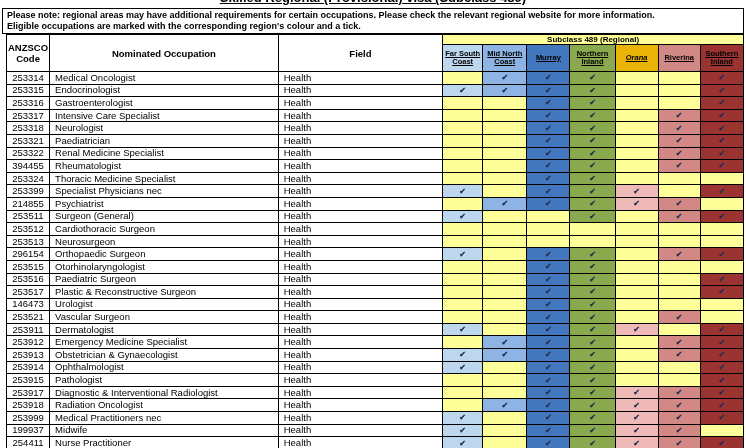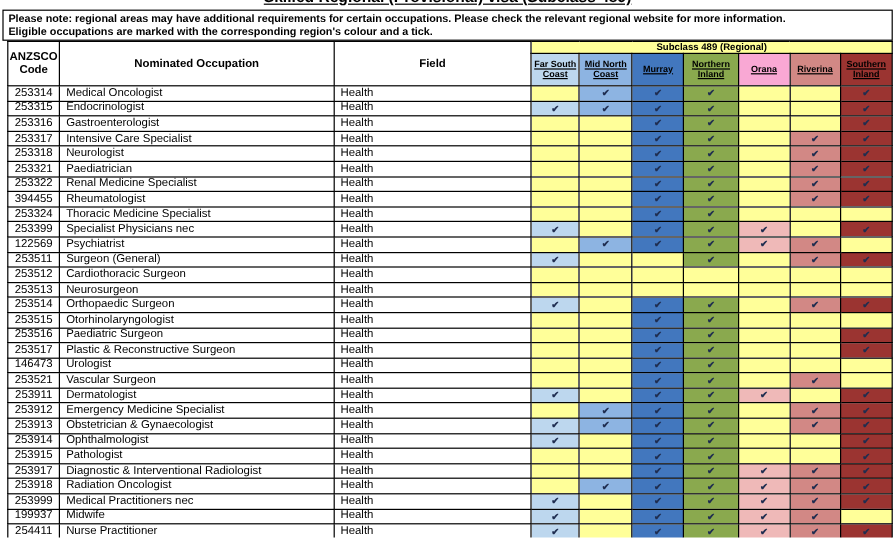--- a/index.html
+++ b/index.html
@@ -73,21 +73,21 @@
         <th rowspan="2" class="main-th">ANZSCO Code</th>
         <th rowspan="2" class="main-th">Nominated Occupation</th>
         <th rowspan="2" class="main-th">Field</th>
         <th colspan="7" class="group-th" id="group-th" style="background: rgb(255, 255, 153);">Subclass 489 (Regional)</th>
       </tr>
       <tr id="region-header-row">
           <th class="region-th" style="background: rgb(189, 215, 238);">Far South Coast</th>
           <th class="region-th" style="background: rgb(141, 180, 226);">Mid North Coast</th>
           <th class="region-th" style="background: rgb(66, 119, 190);">Murray</th>
           <th class="region-th" style="background: rgb(138, 169, 78);">Northern Inland</th>
-          <th class="region-th" style="background: #f9a8d4;">Orana</th>
+          <th class="region-th" style="background: #eab308; font-style: italic;">Orana</th>
           <th class="region-th" style="background: rgb(210, 136, 133);">Riverina</th>
           <th class="region-th" style="background: rgb(155, 52, 49);">Southern Inland</th>
         </tr>
     </thead>
     <tbody id="table-body">
         <tr class="data-row">
           <td class="code-cell">253314</td>
           <td class="occ-cell">Medical Oncologist</td>
           <td class="field-cell">Health</td>
           <td class="region-cell" style="background: rgb(255, 255, 153);"></td>
@@ -200,21 +200,21 @@
           <td class="field-cell">Health</td>
           <td class="region-cell" style="background: rgb(189, 215, 238);"><span class="tick" style="color: rgb(31, 45, 80);">✔</span></td>
           <td class="region-cell" style="background: rgb(255, 255, 153);"></td>
           <td class="region-cell" style="background: rgb(66, 119, 190);"><span class="tick" style="color: rgb(31, 45, 80);">✔</span></td>
           <td class="region-cell" style="background: rgb(138, 169, 78);"><span class="tick" style="color: rgb(31, 45, 80);">✔</span></td>
           <td class="region-cell" style="background: rgb(239, 185, 184);"><span class="tick" style="color: rgb(31, 45, 80);">✔</span></td>
           <td class="region-cell" style="background: rgb(255, 255, 153);"></td>
           <td class="region-cell" style="background: rgb(155, 52, 49);"><span class="tick" style="color: rgb(31, 45, 80);">✔</span></td>
         </tr>
         <tr class="data-row">
-          <td class="code-cell">122569</td>
+          <td class="code-cell">214855</td>
           <td class="occ-cell">Psychiatrist</td>
           <td class="field-cell">Health</td>
           <td class="region-cell" style="background: rgb(255, 255, 153);"></td>
           <td class="region-cell" style="background: rgb(141, 180, 226);"><span class="tick" style="color: rgb(31, 45, 80);">✔</span></td>
           <td class="region-cell" style="background: rgb(66, 119, 190);"><span class="tick" style="color: rgb(31, 45, 80);">✔</span></td>
           <td class="region-cell" style="background: rgb(138, 169, 78);"><span class="tick" style="color: rgb(31, 45, 80);">✔</span></td>
           <td class="region-cell" style="background: rgb(239, 185, 184);"><span class="tick" style="color: rgb(31, 45, 80);">✔</span></td>
           <td class="region-cell" style="background: rgb(210, 136, 133);"><span class="tick" style="color: rgb(31, 45, 80);">✔</span></td>
           <td class="region-cell" style="background: rgb(255, 255, 153);"></td>
         </tr>
@@ -248,21 +248,21 @@
           <td class="field-cell">Health</td>
           <td class="region-cell" style="background: rgb(255, 255, 153);"></td>
           <td class="region-cell" style="background: rgb(255, 255, 153);"></td>
           <td class="region-cell" style="background: rgb(255, 255, 153);"></td>
           <td class="region-cell" style="background: rgb(255, 255, 153);"></td>
           <td class="region-cell" style="background: rgb(255, 255, 153);"></td>
           <td class="region-cell" style="background: rgb(255, 255, 153);"></td>
           <td class="region-cell" style="background: rgb(255, 255, 153);"></td>
         </tr>
         <tr class="data-row">
-          <td class="code-cell">253514</td>
+          <td class="code-cell">296154</td>
           <td class="occ-cell">Orthopaedic Surgeon</td>
           <td class="field-cell">Health</td>
           <td class="region-cell" style="background: rgb(189, 215, 238);"><span class="tick" style="color: rgb(31, 45, 80);">✔</span></td>
           <td class="region-cell" style="background: rgb(255, 255, 153);"></td>
           <td class="region-cell" style="background: rgb(66, 119, 190);"><span class="tick" style="color: rgb(31, 45, 80);">✔</span></td>
           <td class="region-cell" style="background: rgb(138, 169, 78);"><span class="tick" style="color: rgb(31, 45, 80);">✔</span></td>
           <td class="region-cell" style="background: rgb(255, 255, 153);"></td>
           <td class="region-cell" style="background: rgb(210, 136, 133);"><span class="tick" style="color: rgb(31, 45, 80);">✔</span></td>
           <td class="region-cell" style="background: rgb(155, 52, 49);"><span class="tick" style="color: rgb(31, 45, 80);">✔</span></td>
         </tr>

